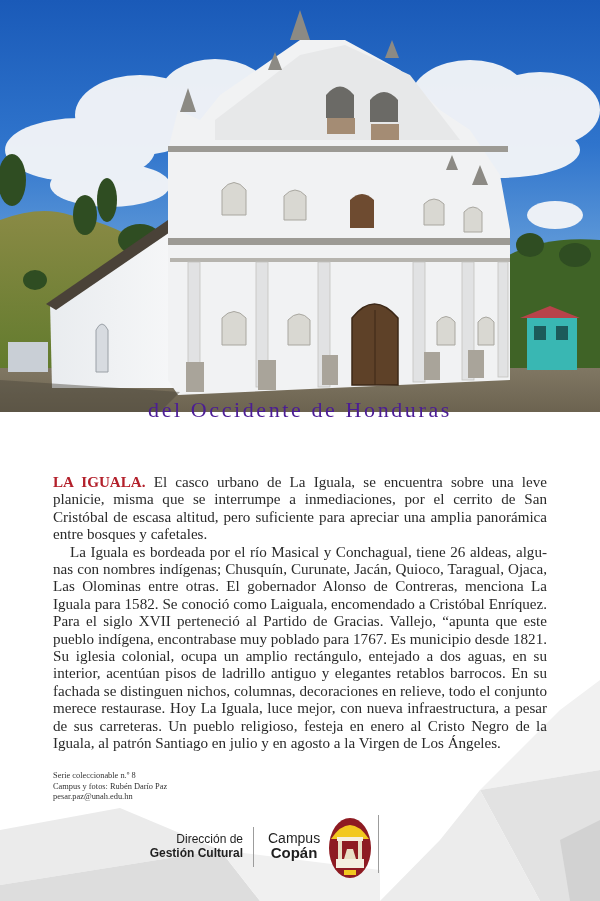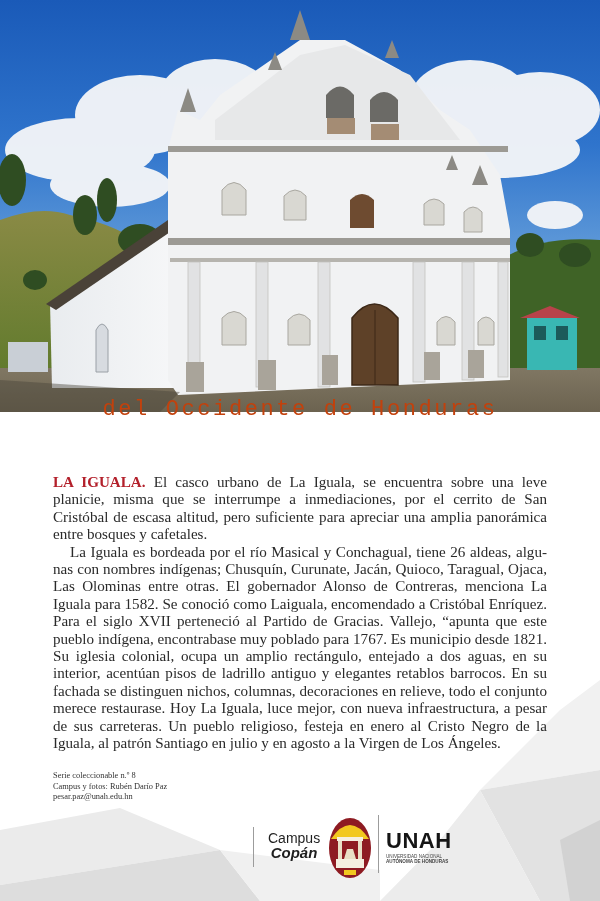--- a/index.html
+++ b/index.html
@@ -9,21 +9,21 @@
   
   .hero { position: absolute; left: 0; top: 0; width: 600px; height: 412px; overflow: hidden;
     background: linear-gradient(180deg, #1a5ab8 0%, #2f74cc 35%, #5d98d8 60%, #8ab6e2 75%); }
   .hero svg { position: absolute; left: 0; top: 0; width: 600px; height: 412px; }
 
   
   .title-block { position: absolute; left: 0; top: 398px; width: 600px; text-align: center; }
   .title-main { font-family: "DejaVu Sans", sans-serif; font-weight: bold; font-size: 28.5px;
     color: #0f3e7c; letter-spacing: 0px; line-height: 34px;
     text-shadow: 0 0 3px #fff, 0 0 3px #fff, 0 0 4px #fff, 0 0 5px #fff; }
-  .title-sub { font-family: Liberation Mono, monospace; font-size: 22px; color: #c2410c;
+  .title-sub { font-family: Liberation Serif, serif; font-size: 22px; color: #4c1d95;
     letter-spacing: 2.6px; line-height: 26px; margin-top: -1px; }
 
   
   .article { position: absolute; left: 53px; top: 474px; width: 494px;
     font-family: "Liberation Serif", serif; font-size: 15.1px; line-height: 17.4px; color: #2a2a2a;
     text-align: justify; hyphens: manual; }
   .article p { margin: 0; }
   .article p + p { text-indent: 17px; }
   .lead { color: #b3202b; font-weight: bold; }
 
@@ -37,21 +37,21 @@
   
   .logos { position: absolute; left: 0; top: 815px; width: 600px; height: 72px; }
   .dgc { position: absolute; left: 148px; top: 17px; width: 95px; text-align: right;
     font-family: "Liberation Sans", sans-serif; color: #1f1f1f; }
   .dgc .l1 { font-size: 12px; line-height: 14px; }
   .dgc .l2 { font-size: 12px; font-weight: bold; line-height: 14px; }
   .sep { position: absolute; width: 1px; background: #9c9c9c; }
   .campus { position: absolute; left: 268px; top: 16px; width: 52px; text-align: center;
     font-family: "Liberation Sans", sans-serif; color: #1f1f1f; }
   .campus .l1 { font-size: 14px; line-height: 14px; text-align: right; }
-  .campus .l2 { font-size: 15px; font-weight: bold; line-height: 16px; font-style: italic; }
+  .campus .l2 { font-size: 15px; font-weight: bold; line-height: 16px; }
   .seal { position: absolute; left: 328px; top: 2px; width: 44px; height: 62px; }
   .unah { position: absolute; left: 386px; top: 15px; font-family: "Liberation Sans", sans-serif; color: #151515; }
   .unah .big { font-size: 22px; font-weight: bold; line-height: 22px; letter-spacing: 0.5px; }
   .unah .small { font-size: 4.6px; line-height: 5.2px; color: #444; margin-top: 2px; }
   .unah .small b { font-weight: bold; }
 </style>
 </head>
 <body>
 
 <div class="hero">
@@ -192,36 +192,33 @@
   <p>La Iguala es bordeada por el río Masical y Conchagual, tiene 26 aldeas, algu­nas con nombres indígenas; Chusquín, Curunate, Jacán, Quioco, Taragual, Ojaca, Las Olominas entre otras. El gobernador Alonso de Contreras, menciona La Iguala para 1582. Se conoció como Laiguala, encomendado a Cristóbal Enríquez. Para el siglo XVII perteneció al Partido de Gracias. Vallejo, “apunta que este pueblo indígena, encontrabase muy poblado para 1767. Es municipio desde 1821. Su iglesia colonial, ocupa un amplio rectángulo, entejado a dos aguas, en su interior, acentúan pisos de ladrillo antiguo y elegantes retablos barrocos. En su fachada se distinguen nichos, columnas, decoraciones en relieve, todo el con­junto merece restaurase. Hoy La Iguala, luce mejor, con nueva infraestructura, a pesar de sus carreteras. Un pueblo religioso, festeja en enero al Cristo Negro de la Iguala, al patrón Santiago en julio y en agosto a la Virgen de Los Ángeles.</p>
 </div>
 
 <div class="credits">
   <div>Serie coleccionable n.º 8</div>
   <div>Campus y fotos: Rubén Darío Paz</div>
   <div>pesar.paz@unah.edu.hn</div>
 </div>
 
 <div class="logos">
+  <div class="dgc">
+    <div class="l1">Dirección de</div>
+    <div class="l2">Gestión Cultural</div>
+  </div>
   <div class="sep" style="left:253px; top:12px; height:40px;"></div>
   <div class="campus">
     <div class="l1">Campus</div>
     <div class="l2">Copán</div>
   </div>
   <svg class="seal" viewBox="0 0 44 62">
     <ellipse cx="22" cy="31" rx="21" ry="30" fill="#8e1b22"></ellipse>
     <path d="M3 22 Q22 -6 41 22 Z" fill="#f2c81f"></path>
     <rect x="9" y="20" width="26" height="4" fill="#f5efe0"></rect>
     <rect x="10" y="24" width="4" height="18" fill="#e9dfc6"></rect>
     <rect x="30" y="24" width="4" height="18" fill="#e9dfc6"></rect>
     <path d="M16 42 L28 42 L25 32 L19 32 Z" fill="#e9dfc6"></path>
     <rect x="8" y="42" width="28" height="9" fill="#f5efe0"></rect>
     <rect x="16" y="53" width="12" height="5" fill="#f2c81f"></rect>
   </svg>
   <div class="sep" style="left:378px; top:0px; height:58px;"></div>
-  <div class="unah">
-    <div class="big">UNAH</div>
-    <div class="small">
-      <div>UNIVERSIDAD NACIONAL</div>
-      <div><b>AUTÓNOMA DE HONDURAS</b></div>
-    </div>
-  </div>
 </div>
 
 </body></html>

